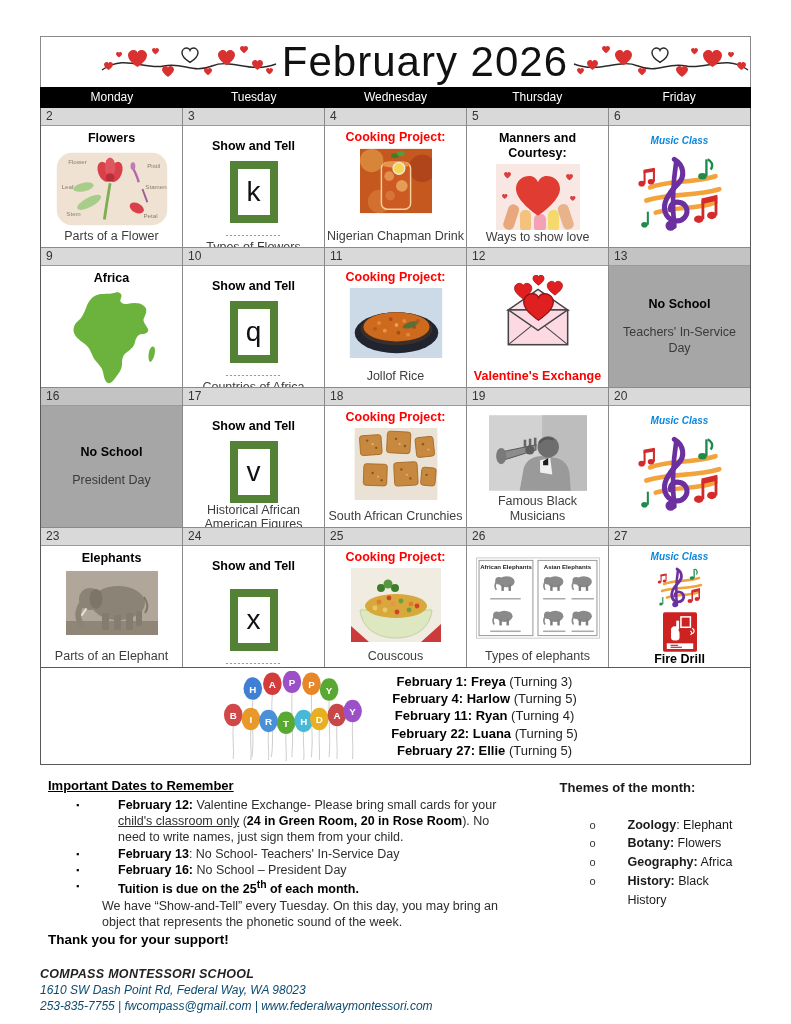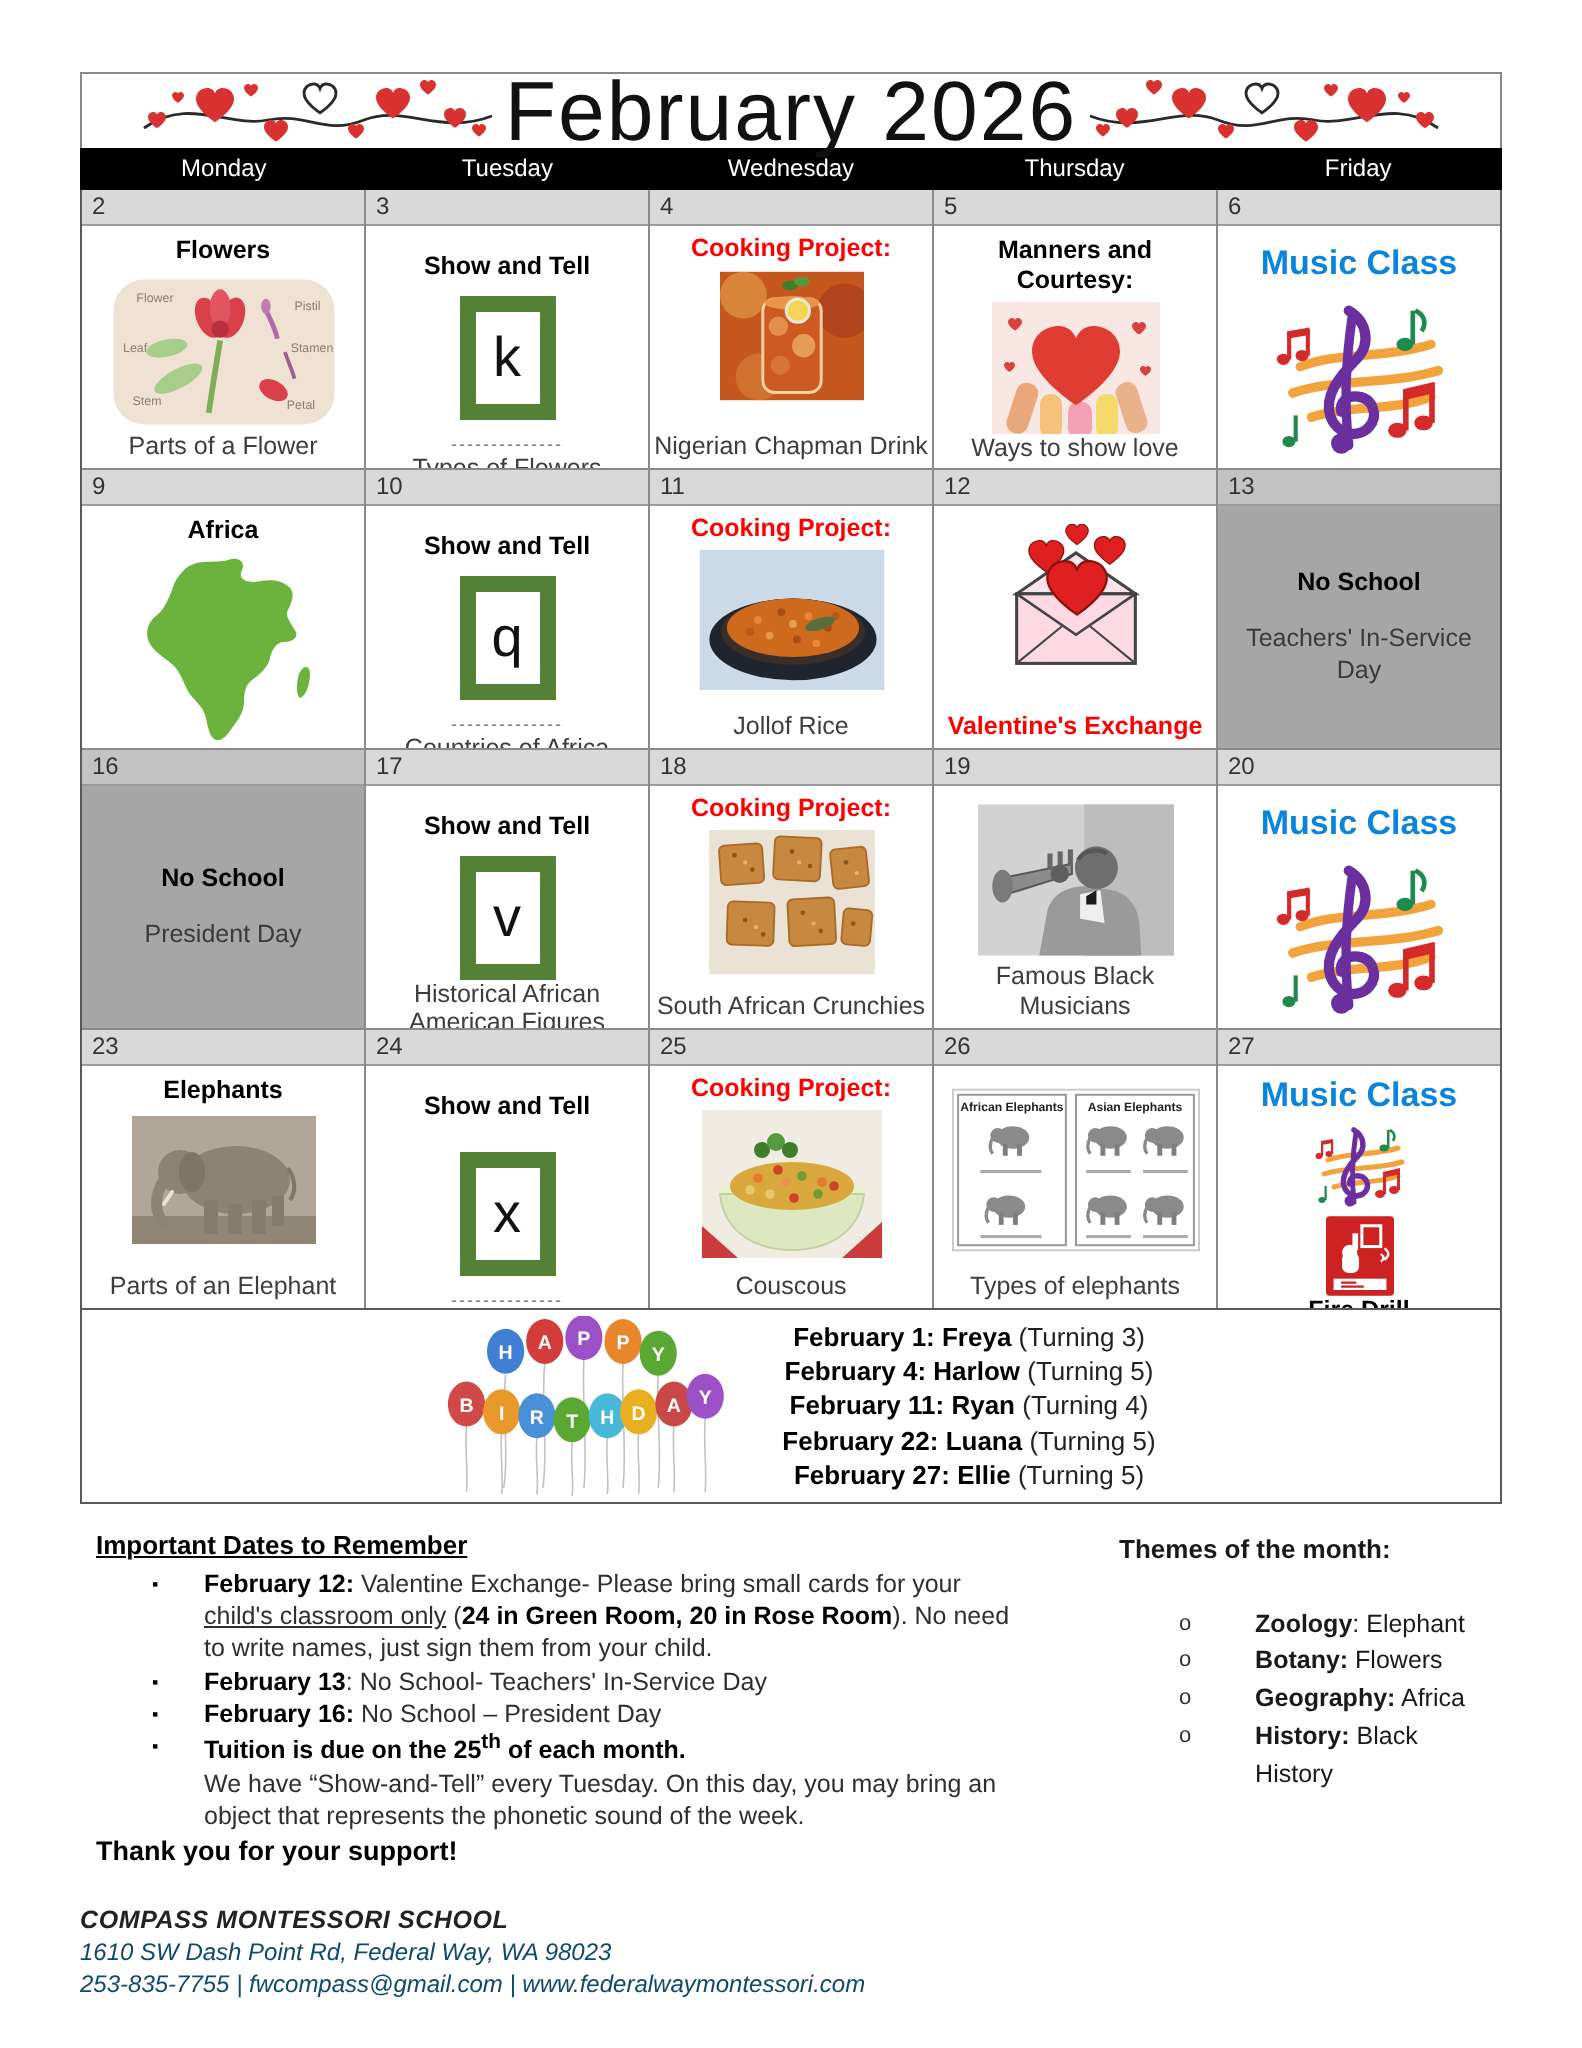--- a/index.html
+++ b/index.html
@@ -1,41 +1,41 @@
 <!DOCTYPE html>
 <html><head>
 <meta charset="utf-8">
 <style>
   * { box-sizing: border-box; margin: 0; padding: 0; }
   html,body { width: 791px; background:#fff; font-family:"Liberation Sans", sans-serif; }
   body { height: 1024px; overflow: hidden; }
   .page { padding: 36px 40px 0 40px; }
 
   
-  .banner { border:1px solid #8a8a8a; border-bottom:none; height:38px;
-            display:flex; align-items:center; justify-content:center; gap:4px; background:#fff; }
+  .banner { border:1px solid #8a8a8a; border-bottom:none; height:51px;
+            display:flex; align-items:center; justify-content:flex-end; gap:4px; background:#fff; }
   .cal-title { font-size:42px; font-weight:400; color:#111; letter-spacing:1px; white-space:nowrap; }
   .vine { flex:0 0 auto; }
 
   
   .dayhead { display:grid; grid-template-columns:repeat(5,1fr); background:#000; border:1px solid #000; }
   .dayhead div { color:#fff; text-align:center; font-size:12px; padding:2px 0 3px; }
 
   
   .grid { display:grid; grid-template-columns:repeat(5,1fr); grid-auto-rows:139px;
           gap:1px; background:#8a8a8a; border:1px solid #595959; border-top:none; }
   .cell { background:#fff; display:flex; flex-direction:column; overflow:hidden; }
   .datestrip { background:#d9d9d9; border-bottom:1px solid #9a9a9a; font-size:12px; color:#333;
                padding:1px 0 1px 5px; flex:0 0 18px; text-align:left; }
   .cellbody { flex:1; display:flex; flex-direction:column; align-items:center; padding:3px 2px 2px; }
   .cell.gray .cellbody { background:#a6a6a6; justify-content:center; }
   .cell.gray .datestrip { background:#c3c3c3; }
   .h-black { font-size:12.5px; font-weight:bold; color:#000; text-align:center; line-height:1.2; margin:2px 0 3px; }
   .h-red   { font-size:12.5px; font-weight:bold; color:#ff0000; text-align:center; margin:1px 0 2px; }
-  .h-blue  { font-size:17px;  font-weight:bold; color:#0b85dc; text-align:left; margin:6px 0 4px; }
+  .h-blue  { font-size:10px;  font-weight:bold; color:#0b85dc; text-align:left; margin:6px 0 4px;font-style:italic; }
   .caption { font-size:12.5px; color:#3d3d3d; text-align:center; line-height:1.15; margin-top:auto; padding-bottom:2px; }
   .caption.red { color:#ff0000; font-weight:bold; }
   .caption.blk { color:#000; font-weight:bold; }
   .noschool-t { font-size:12.5px; font-weight:bold; color:#000; text-align:center; margin-bottom:14px; }
   .noschool-s { font-size:12.5px; color:#3a3a3a; text-align:center; line-height:1.25; }
 
   
   .tilewrap { display:flex; flex-direction:column; align-items:center; margin-top:4px; }
   .tile { border:5px solid #538135; background:#538135; padding:2px; }
   .tile-inner { background:#fff; border:1.5px solid #538135; width:34px; height:48px;
@@ -48,21 +48,21 @@
           display:flex; align-items:center; justify-content:center; gap:26px; background:#fff; }
   .bday-lines { text-align:center; font-size:13px; color:#222; line-height:1.32; }
   .bday-lines b { color:#000; }
 
   
   .notes { display:flex; margin-top:13px; padding:0 4px 0 8px; }
   .notes-left { width:478px; font-size:12.5px; color:#2e2e2e; line-height:1.3; }
   .notes-head { font-weight:bold; text-decoration:underline; color:#000; font-size:13px; margin-bottom:2px; }
   .nb { display:flex; margin-left:28px; }
   .nb::before { content:"▪"; font-size:9px; margin-top:3px; flex:0 0 26px; color:#000; }
-  .nb .nbt { flex:1; }
+  .nb .nbt { flex:1;margin-left:16px; }
   .nb b, .notes-left b { color:#000; }
   .plain { margin-left:54px; }
   .thanks { font-weight:bold; font-size:13.5px; color:#000; margin-top:1px; }
   .notes-right { margin-left:44px; font-size:12.5px; color:#1a1a1a; line-height:1.5; }
   .themes-head { font-weight:bold; font-size:13px; margin-bottom:18px; }
   .theme-item { display:flex; margin-left:30px; }
   .theme-item::before { content:"o"; font-size:11px; color:#333; flex:0 0 38px; margin-top:1px; }
 
   
   .footer { text-align:left; margin-top:18px; color:#222;font-style:italic; }

